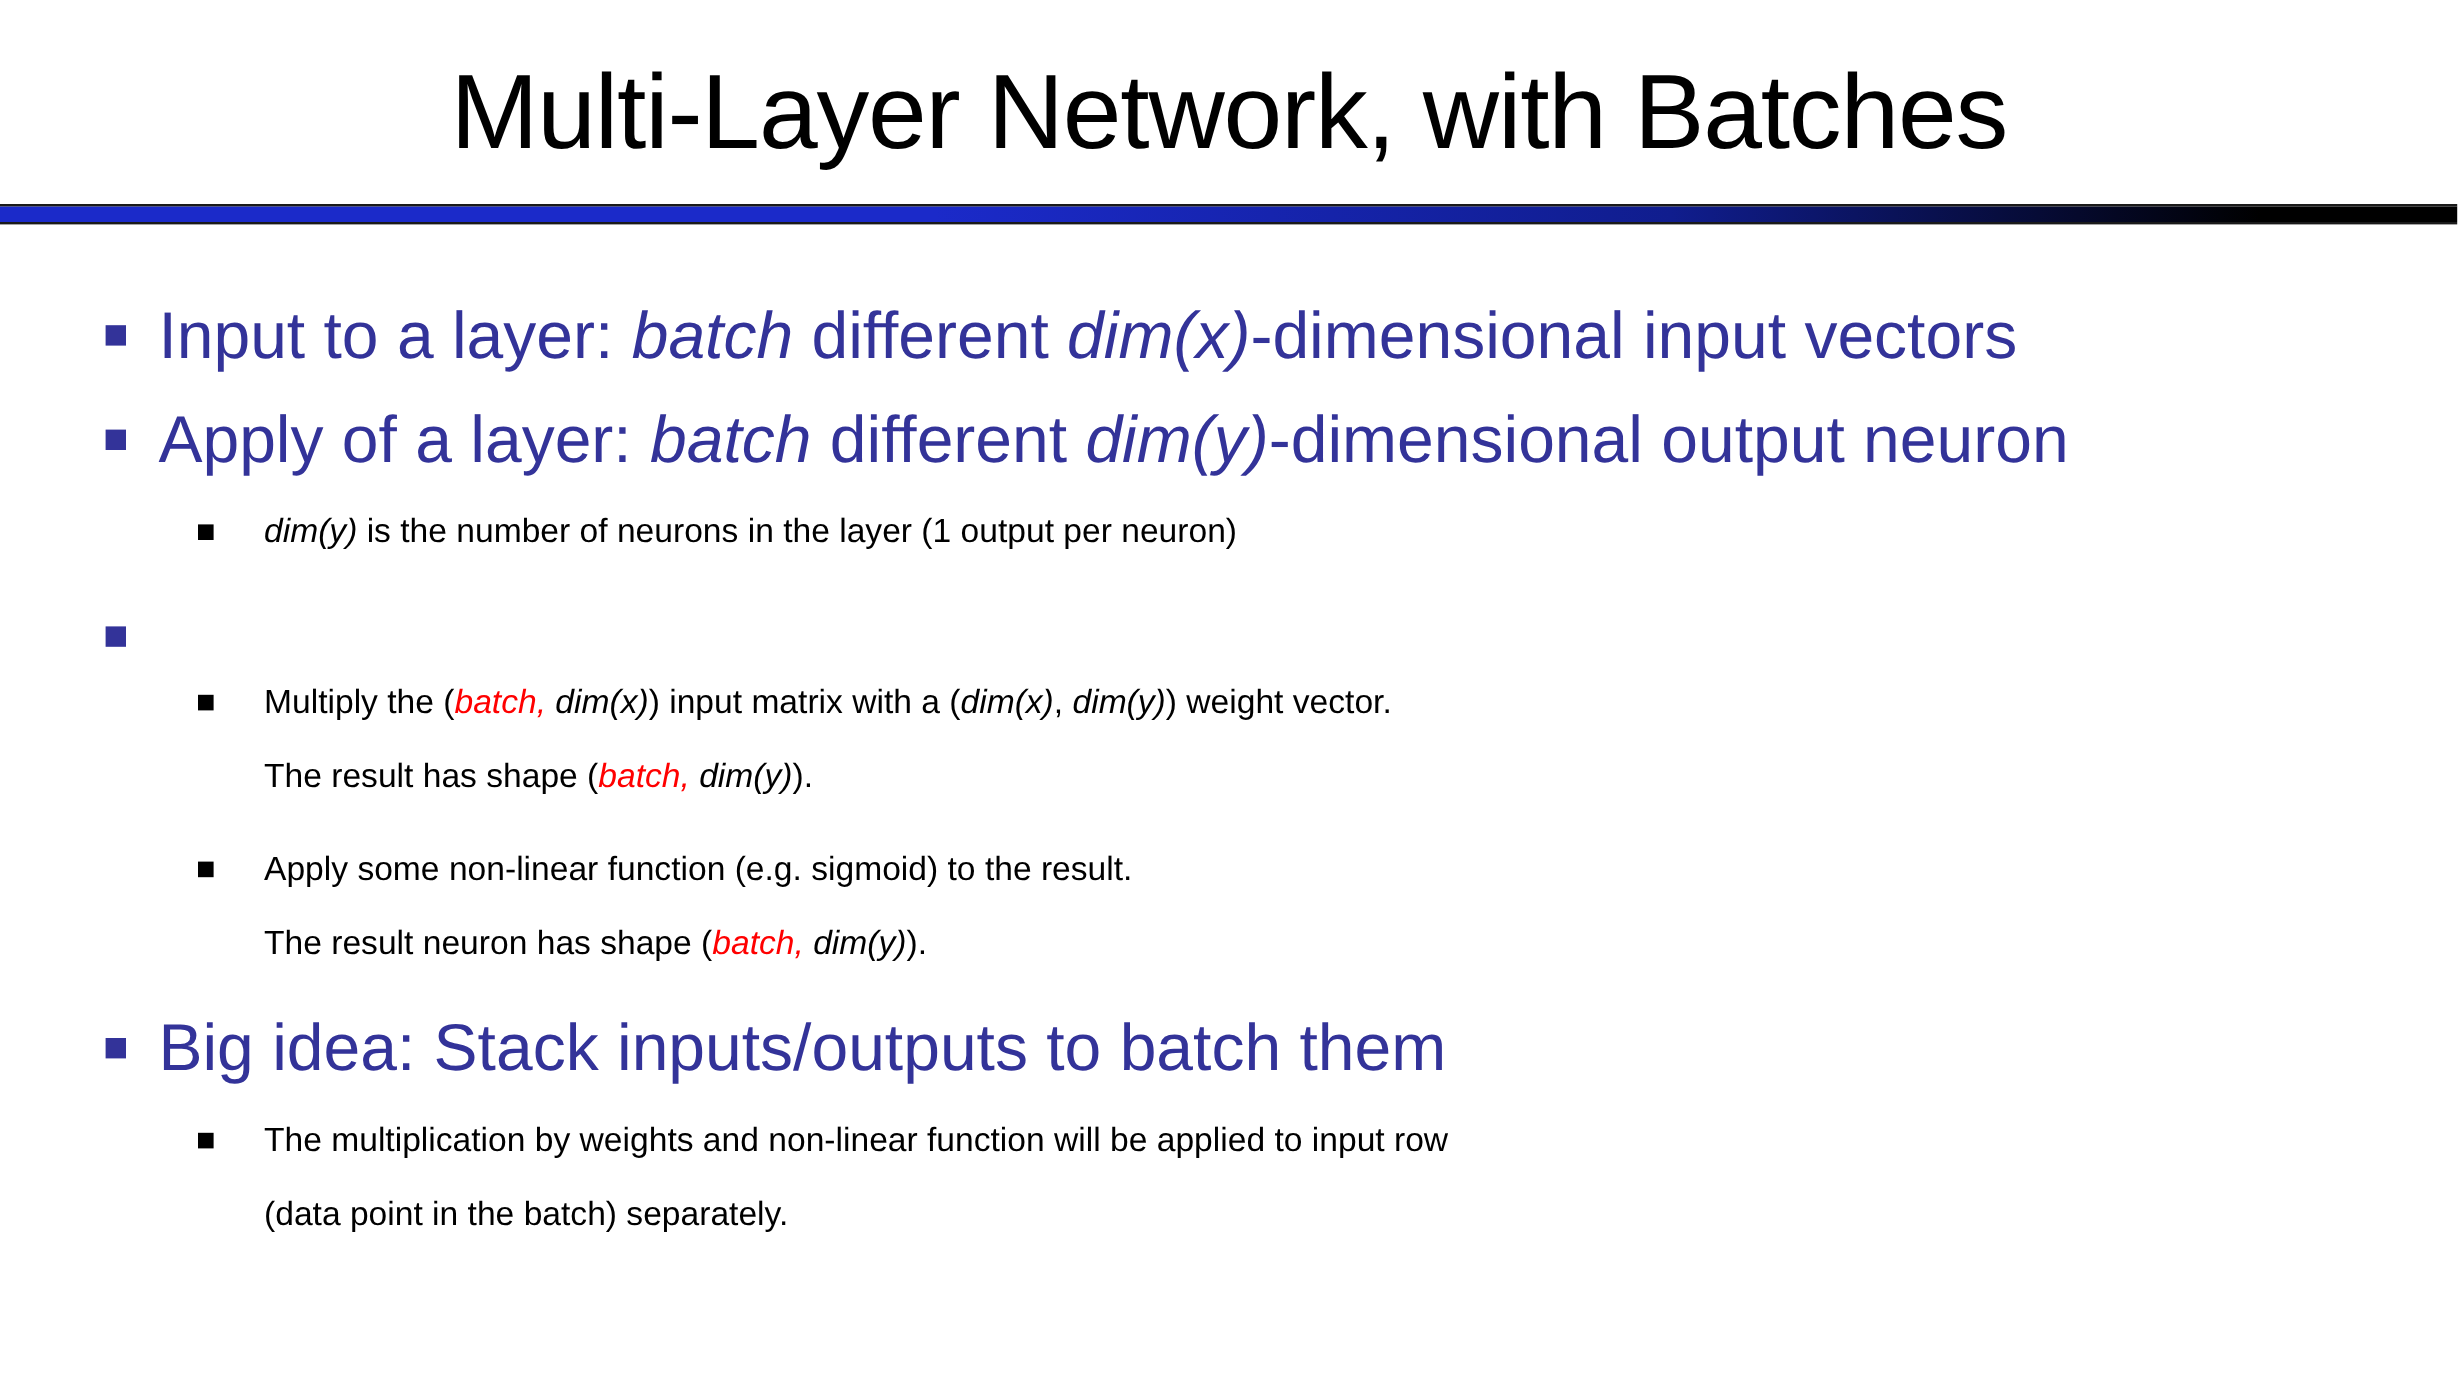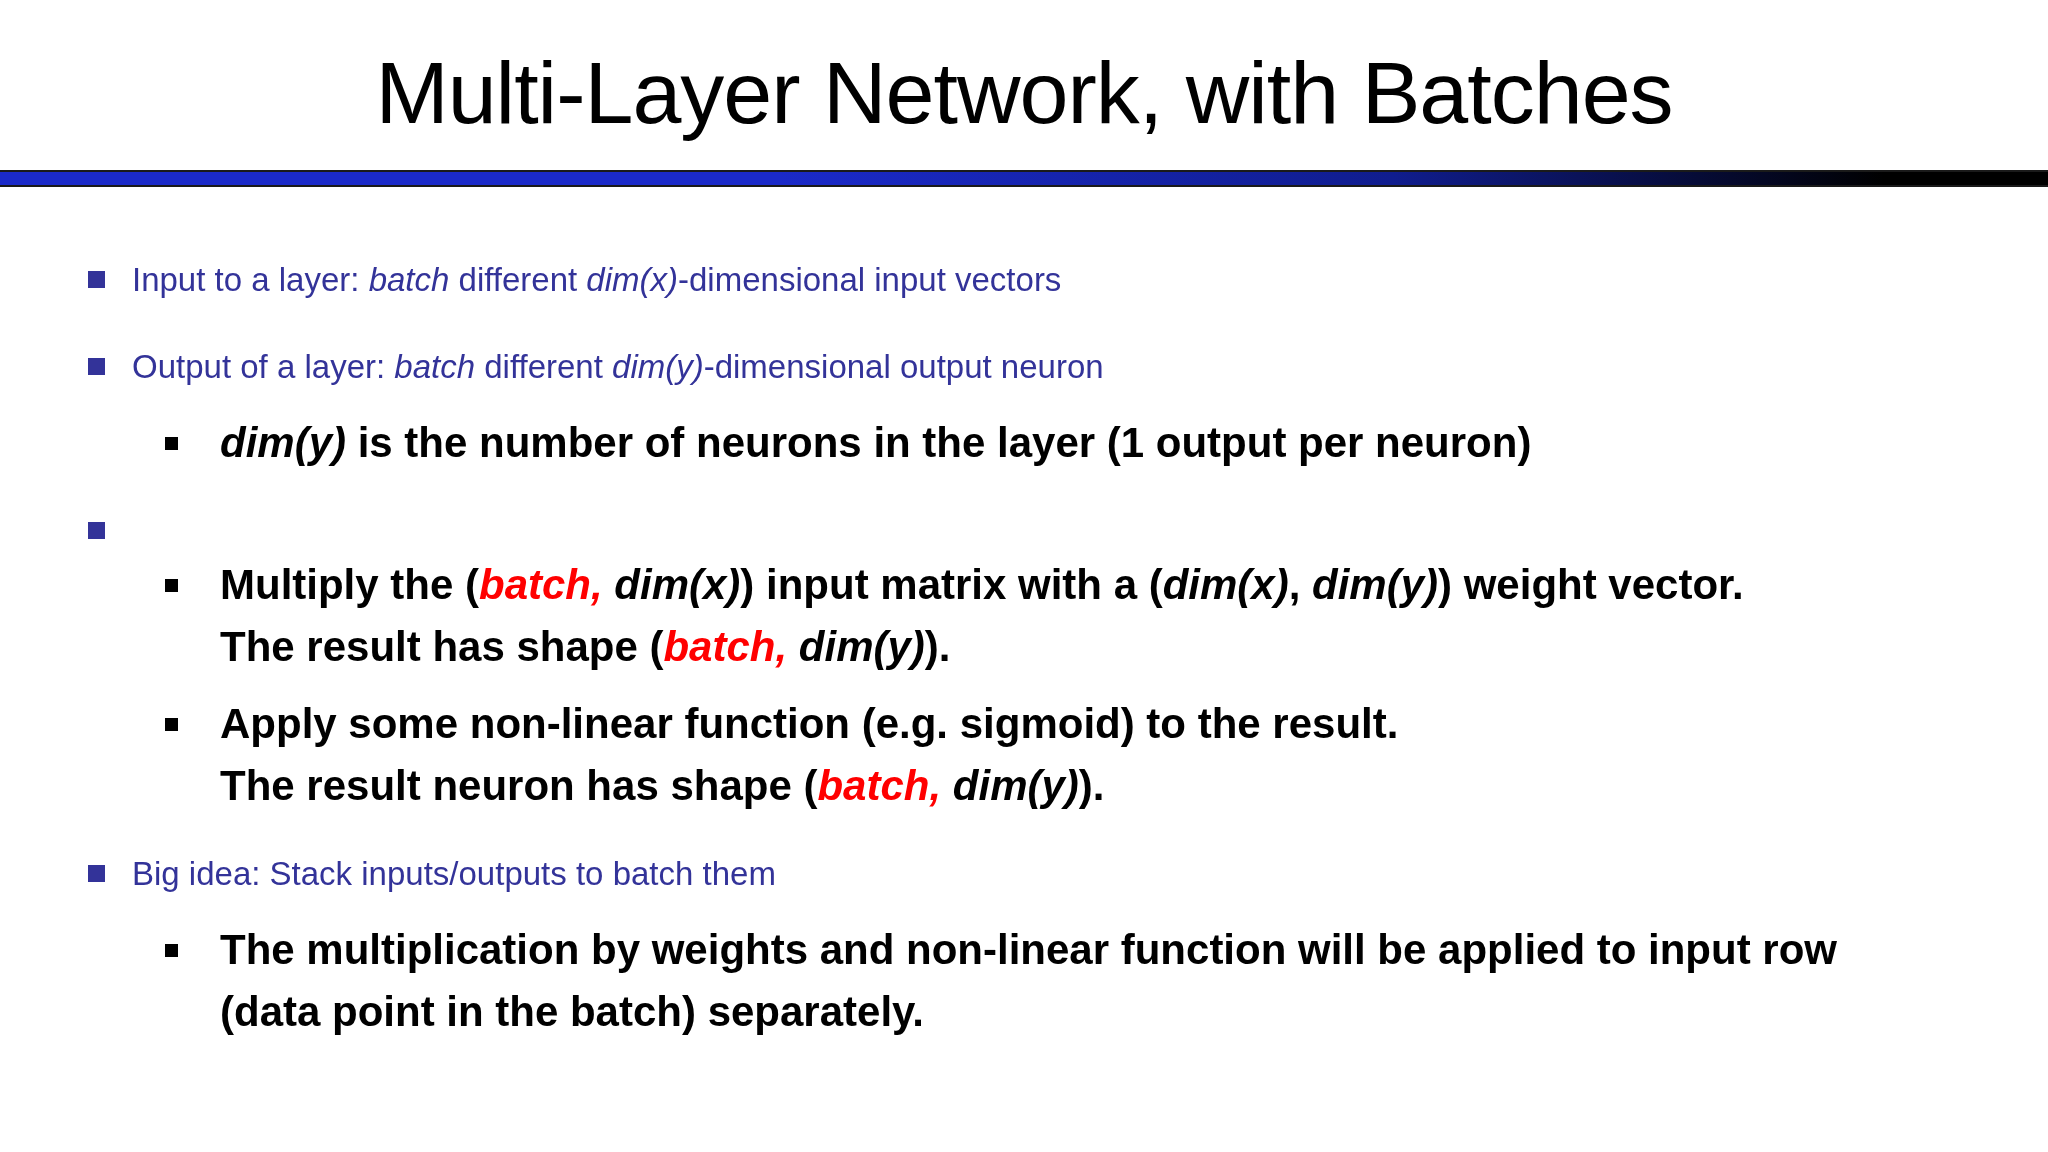--- a/index.html
+++ b/index.html
@@ -24,32 +24,31 @@
     height:13px;
     border-top:2px solid var(--bar-border);
     border-bottom:2px solid var(--bar-border);
     background:linear-gradient(90deg, var(--bar-blue) 0%, var(--bar-blue) 38%, var(--bar-mid) 68%, var(--bar-end) 92%);
   }
   .content{
     padding:62px 50px 0 88px;
   }
   .bullet{display:flex;align-items:flex-start;}
   .level1{
-    font-size:33px;
+    font-size:55px;
     line-height:61px;
     margin-top:26px;
   }
   .level1:first-child{margin-top:0;}
   .level2{
-    font-size:42px;
+    font-size:28px;
     line-height:62px;
     margin-top:15px;
     padding-left:77px;
     color:#000000;
-    font-weight:bold;
   }
   .blue .txt{color:var(--accent-blue);}
   .marker{flex:0 0 auto;display:inline-block;}
   .level1 > .marker{
     width:17px;height:17px;
     background:var(--accent-blue);
     margin:22px 27px 0 0;
   }
   .level2 > .marker{
     width:13px;height:13px;
@@ -65,21 +64,21 @@
 <div class="slide">
   <div class="title">Multi-Layer Network, with Batches</div>
   <div class="divider"></div>
   <div class="content">
       <div class="bullet level1 blue">
         <span class="marker"></span>
         <span class="txt"><span>Input to a layer: </span><span class="it">batch</span><span> different </span><span class="it">dim(x)</span><span>-dimensional input vectors</span></span>
       </div>
       <div class="bullet level1 blue">
         <span class="marker"></span>
-        <span class="txt"><span>Output of a layer: </span><span class="it">batch</span><span> different </span><span class="it">dim(y)</span><span>-dimensional output neuron</span></span>
+        <span class="txt"><span>Apply of a layer: </span><span class="it">batch</span><span> different </span><span class="it">dim(y)</span><span>-dimensional output neuron</span></span>
       </div>
       <div class="bullet level2 black">
         <span class="marker"></span>
         <span class="txt"><span class="it">dim(y)</span><span> is the number of neurons in the layer (1 output per neuron)</span></span>
       </div>
       <div class="bullet level1 blue">
         <span class="marker"></span>
       </div>
       <div class="bullet level2 black">
         <span class="marker"></span>

